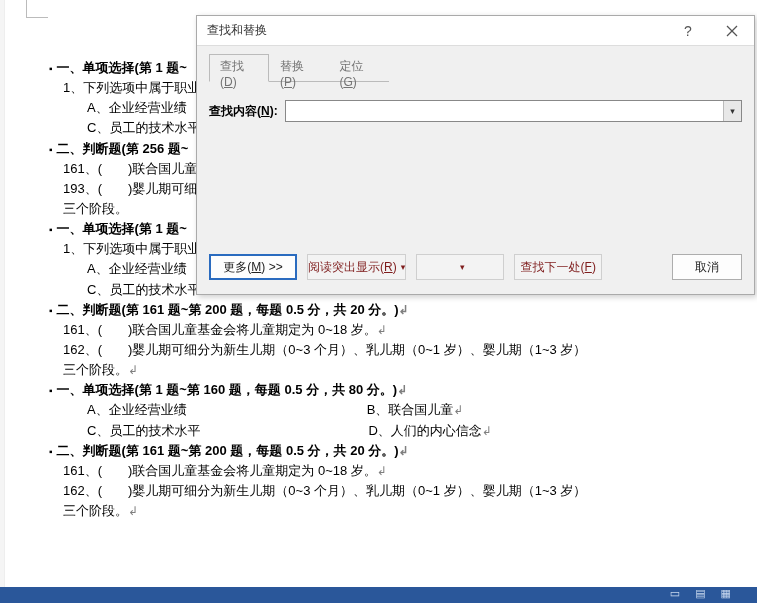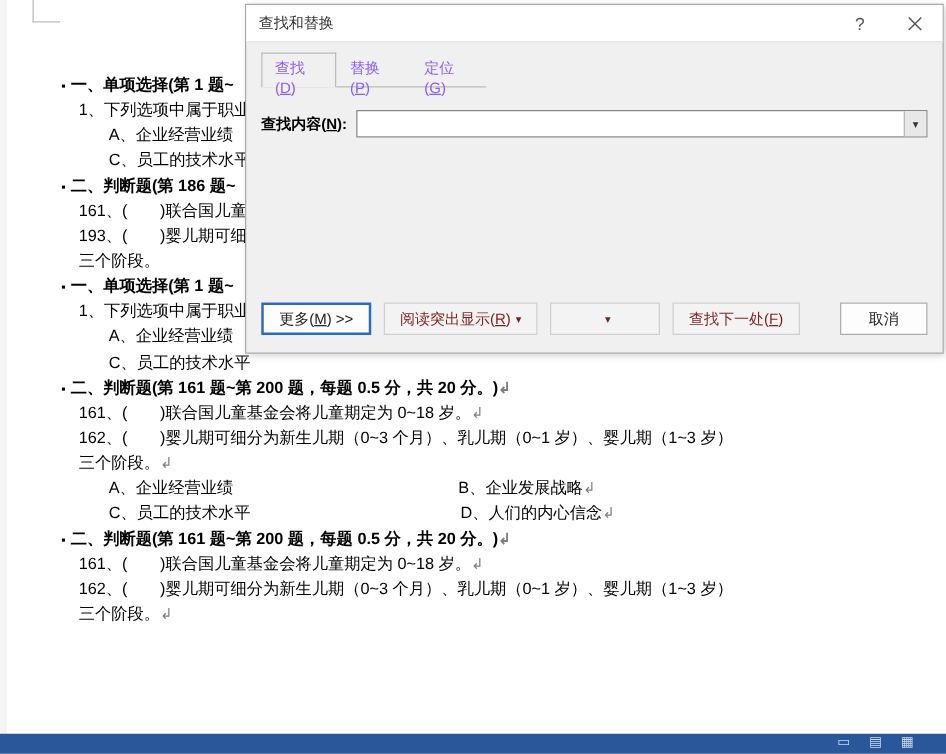--- a/index.html
+++ b/index.html
@@ -32,21 +32,21 @@
   .doc .bullet::before { content: "▪"; color: #000; margin-right: 4px; font-size: 10px; }
   .doc .bullet { margin-left: 4px; }
   .doc .sec-title { font-weight: bold; }
   .doc .p1 { margin-left: 18px; }
   .doc .p2 { margin-left: 42px; }
   .doc .inline-right { display: inline-block; margin-left: 180px; }
   .doc .eol { color: #7f7f7f; font-size: 12px; }
   .dialog {
     position: absolute;
     left: 196px;
-    top: 3px;
+    top: 15px;
     width: 559px;
     height: 280px;
     background: #f0f0f0;
     border: 1px solid #aaa;
     box-shadow: 2px 2px 6px rgba(0,0,0,0.2);
     z-index: 10;
   }
   .dlg-titlebar {
     height: 30px;
     background: #fff;
@@ -71,21 +71,21 @@
   .tabs {
     display: flex;
     gap: 0;
     border-bottom: 1px solid #bbb;
     height: 28px;
     width: 180px;
   }
   .tab {
     padding: 3px 10px 4px 10px;
     font-size: 12px;
-    color: #8b5cf6;
+    color: #737373;
     border: 1px solid transparent;
     position: relative;
   }
   .tab.active {
     background: #f0f0f0;
     border: 1px solid #bbb;
     border-bottom: 1px solid #f0f0f0;
     margin-bottom: -1px;
   }
   .tab u { text-decoration: underline; }
@@ -123,21 +123,21 @@
     position: absolute;
     bottom: 14px;
     left: 12px;
     right: 12px;
     display: flex;
     gap: 10px;
     align-items: center;
   }
   .btn {
     height: 26px;
-    padding: 0 12px;
+    padding: 0 0;
     font-size: 12px;
     background: #fdfdfd;
     border: 1px solid #adadad;
     color: #222;
     display: flex;
     align-items: center;
     justify-content: center;
     min-width: 88px;
   }
   .btn.primary { border: 2px solid #2a6bbf; background: #fdfdfd; }
@@ -174,36 +174,37 @@
 <body>
 
 <div class="ruler-edge"></div>
 <div class="page-corner"></div>
 
 <div class="doc">
   <div class="bullet sec-title"><span>一、单项选择(第 1 题~</span></div>
   <div class="p1"><span>1、下列选项中属于职业</span></div>
   <div class="p2"><span>A、企业经营业绩</span></div>
   <div class="p2"><span>C、员工的技术水平</span></div>
-  <div class="bullet sec-title"><span>二、判断题(第 186 题~</span></div>
+  <div class="bullet sec-title"><span>二、判断题(第 256 题~</span></div>
   <div class="p1"><span>161、(　　)联合国儿童</span></div>
   <div class="p1"><span>193、(　　)婴儿期可细</span></div>
   <div class="p1"><span>三个阶段。</span></div>
   <div class="bullet sec-title"><span>一、单项选择(第 1 题~</span></div>
   <div class="p1"><span>1、下列选项中属于职业</span></div>
   <div class="p2"><span>A、企业经营业绩</span></div>
   <div class="p2"><span>C、员工的技术水平</span></div>
 
   <div class="bullet sec-title"><span>二、判断题(第 161 题~第 200 题，每题 0.5 分，共 20 分。)</span><span class="eol">↲</span></div>
   <div class="p1"><span>161、(　　)联合国儿童基金会将儿童期定为 0~18 岁。</span><span class="eol">↲</span></div>
   <div class="p1"><span>162、(　　)婴儿期可细分为新生儿期（0~3 个月）、乳儿期（0~1 岁）、婴儿期（1~3 岁）</span></div>
   <div class="p1"><span>三个阶段。</span><span class="eol">↲</span></div>
 
+  <div class="bullet sec-title"><span>一、单项选择(第 1 题~第 160 题，每题 0.5 分，共 80 分。)</span><span class="eol">↲</span></div>
   <div class="p2">
-    <span>A、企业经营业绩</span><span class="inline-right">B、企业发展战略</span><span class="eol">↲</span>
+    <span>A、企业经营业绩</span><span class="inline-right">B、联合国儿童</span><span class="eol">↲</span>
   </div>
   <div class="p2">
     <span>C、员工的技术水平</span><span class="inline-right" style="margin-left:168px">D、人们的内心信念</span><span class="eol">↲</span>
   </div>
 
   <div class="bullet sec-title"><span>二、判断题(第 161 题~第 200 题，每题 0.5 分，共 20 分。)</span><span class="eol">↲</span></div>
   <div class="p1"><span>161、(　　)联合国儿童基金会将儿童期定为 0~18 岁。</span><span class="eol">↲</span></div>
   <div class="p1"><span>162、(　　)婴儿期可细分为新生儿期（0~3 个月）、乳儿期（0~1 岁）、婴儿期（1~3 岁）</span></div>
   <div class="p1"><span>三个阶段。</span><span class="eol">↲</span></div>
 </div>

